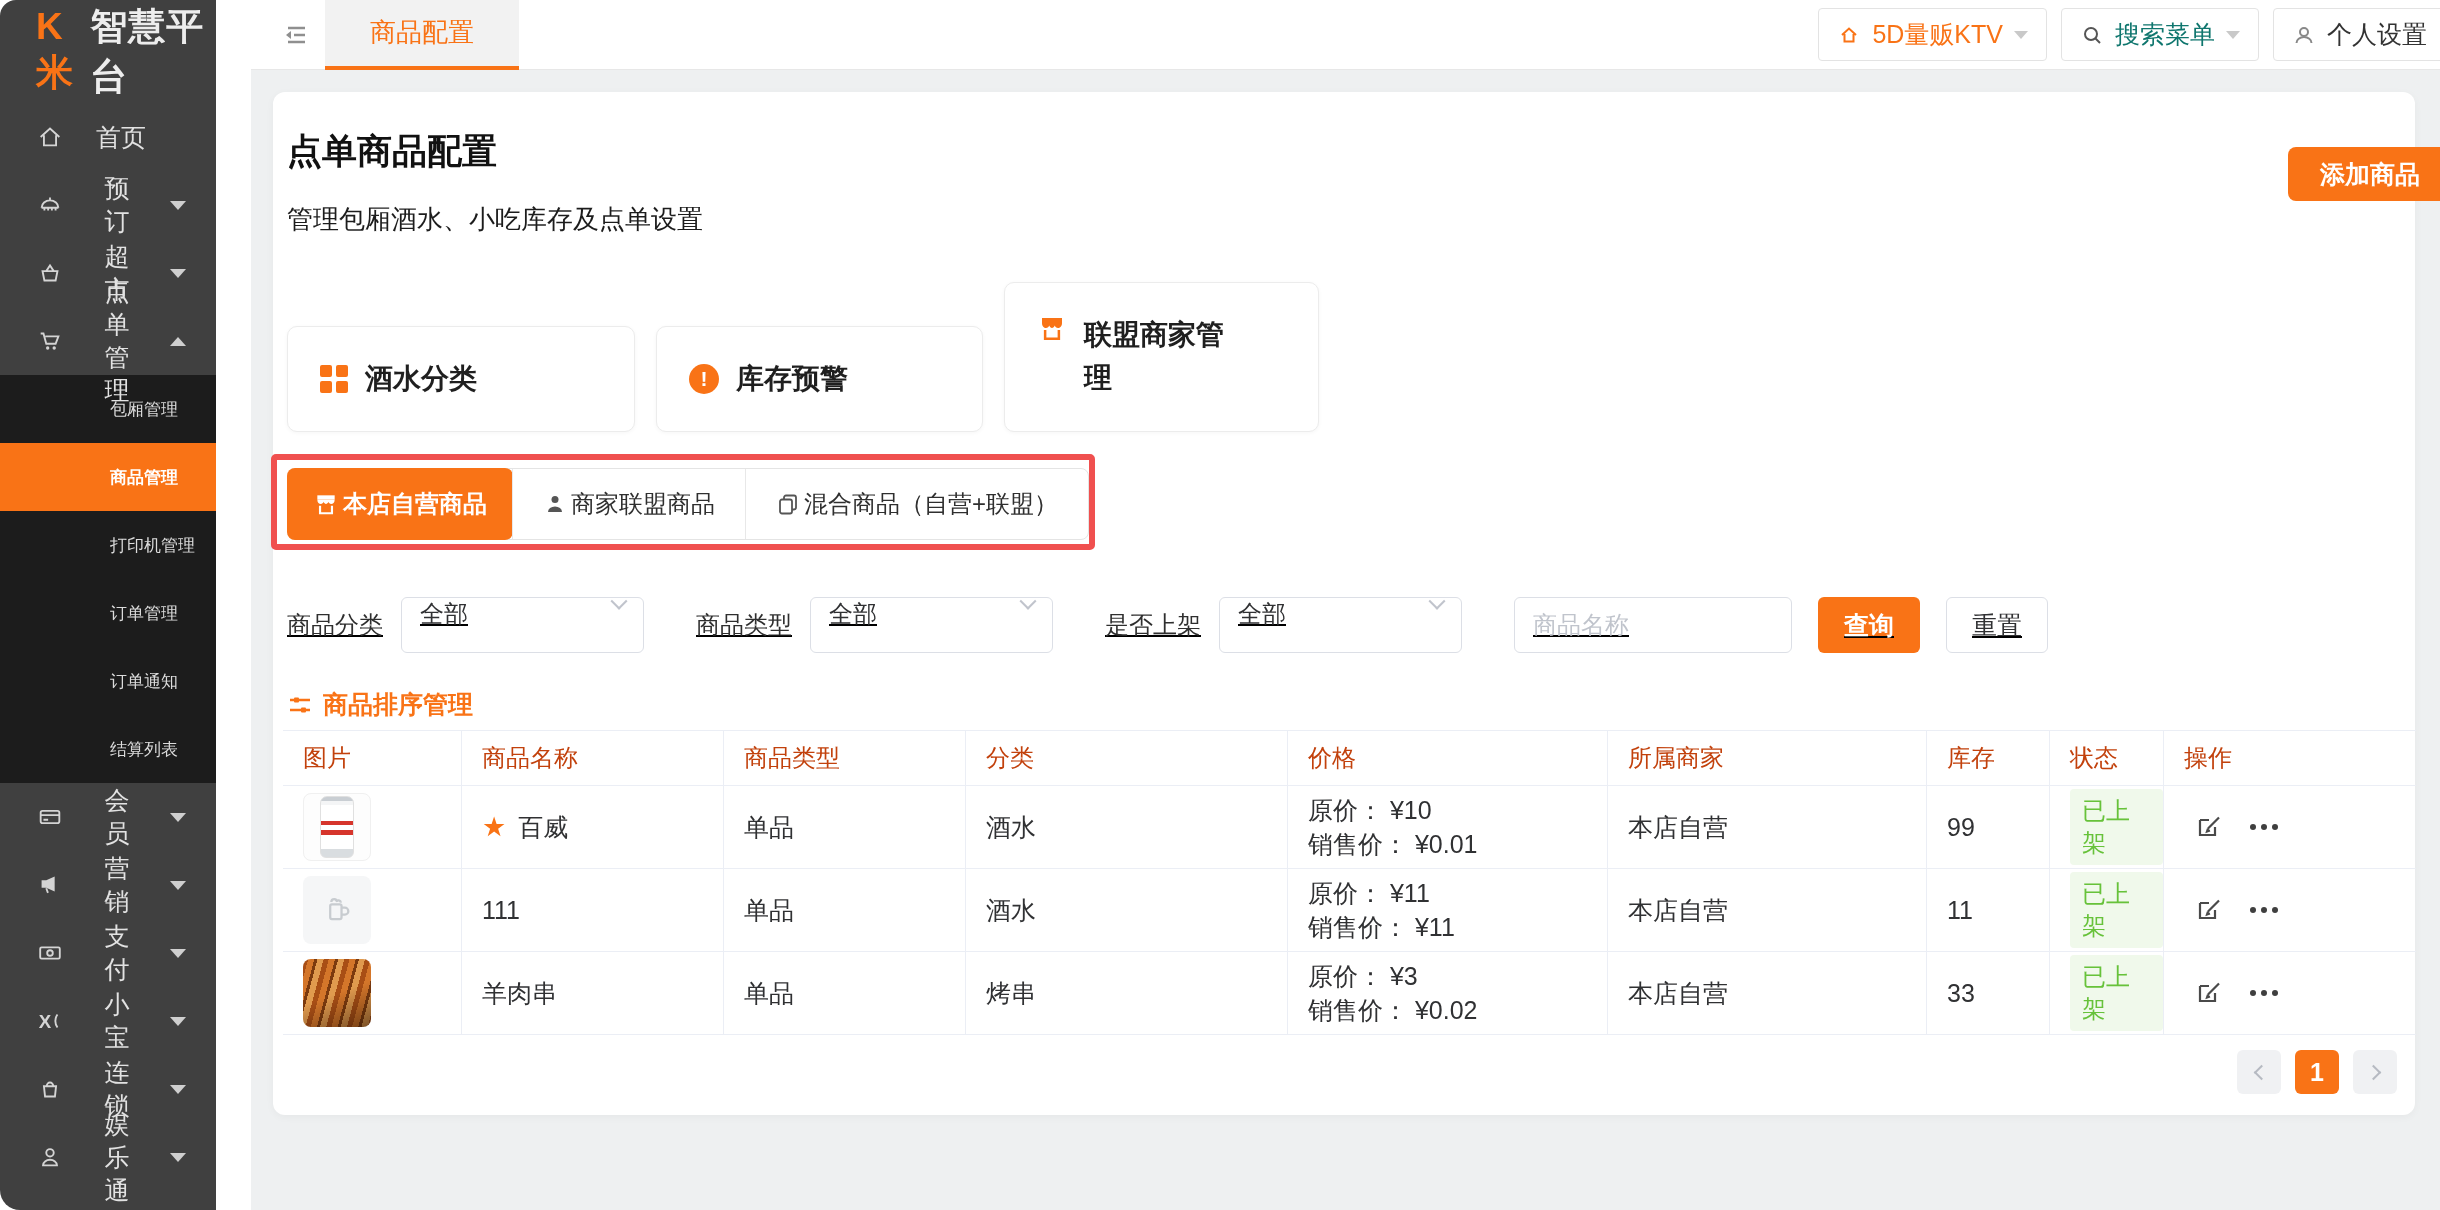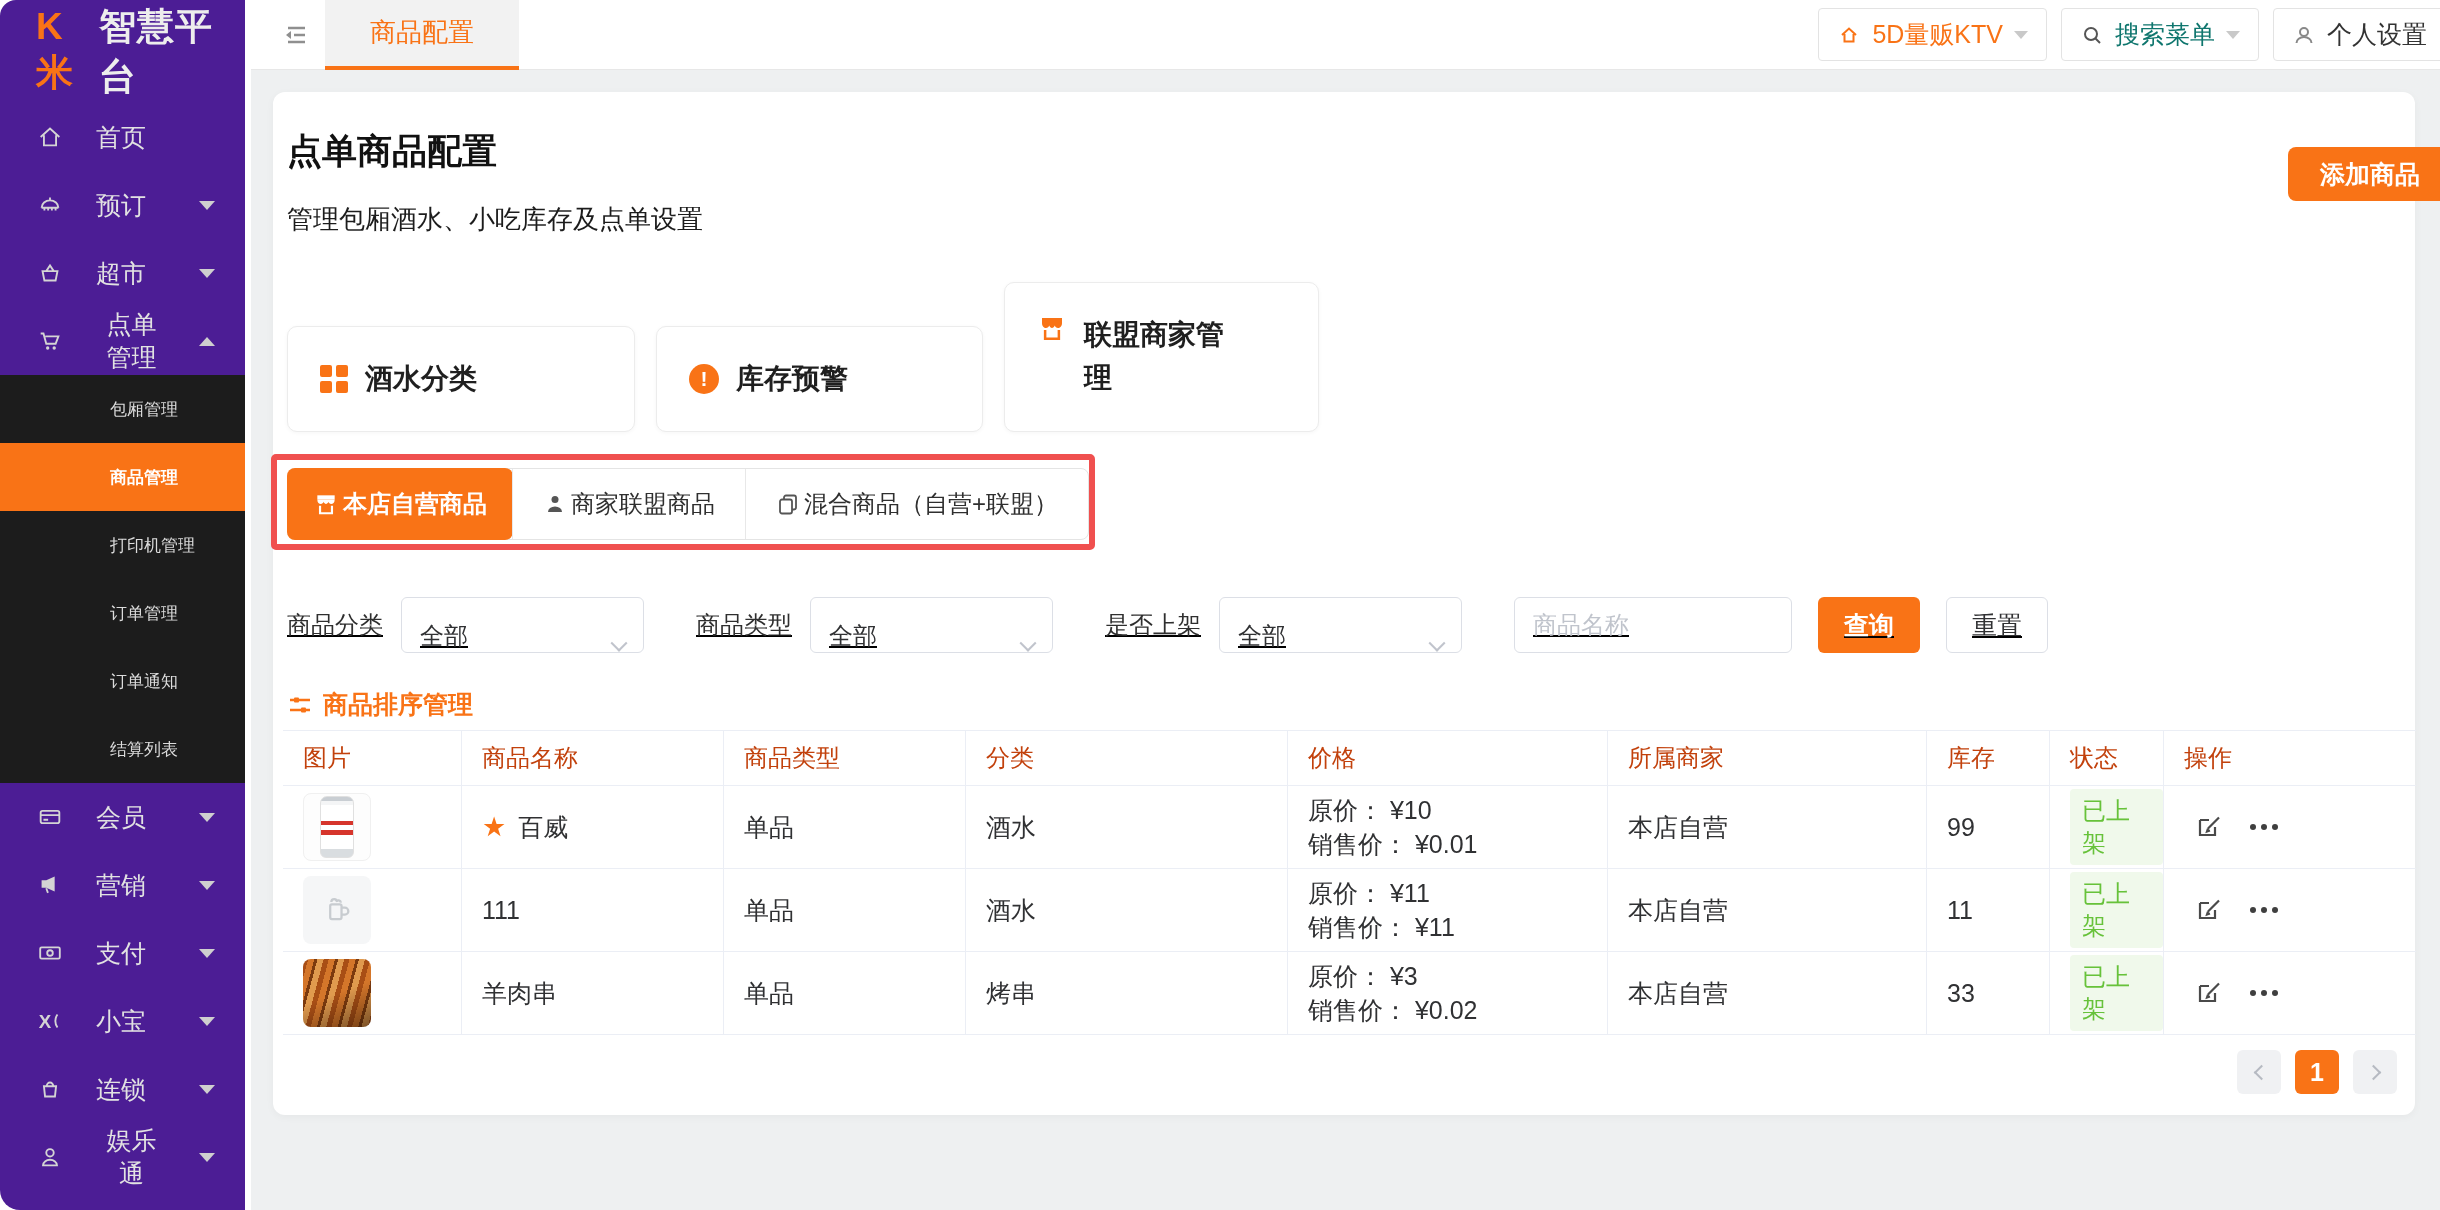--- a/index.html
+++ b/index.html
@@ -1,21 +1,21 @@
 <!DOCTYPE html>
 <html><head>
 <meta charset="utf-8">
 <style>
   * { margin:0; padding:0; box-sizing:border-box; }
   html,body { width:2440px; height:1210px; overflow:hidden; background:#ffffff;
     font-family:"Liberation Sans","DejaVu Sans",sans-serif; }
 
   
-  .sidebar { position:absolute; left:0; top:0; width:245px; height:1210px;
-    background:#4c1d95; border-top-left-radius:16px; border-bottom-left-radius:20px; z-index:5; }
+  .sidebar { position:absolute; left:0; top:0; width:216px; height:1210px;
+    background:#404040; border-top-left-radius:16px; border-bottom-left-radius:20px; z-index:5; }
   .logo { height:103px; display:flex; align-items:center; padding-left:36px;
     font-size:37px; font-weight:700; letter-spacing:1px; }
   .logo .k { color:#f97316; }
   .logo .rest { color:#ededed; }
   .nav-item { height:68px; display:flex; align-items:center; gap:32px;
     padding:0 30px 0 36px; color:#e2e2e2; font-size:25px; cursor:pointer;text-align:center; }
   .nav-item svg { flex:0 0 28px; }
   .arrow-down, .arrow-up { margin-left:auto; width:0; height:0;
     border-left:8px solid transparent; border-right:8px solid transparent; }
   .arrow-down { border-top:9px solid #cfcfcf; }
@@ -72,21 +72,21 @@
     border:1px solid #e4e4e4; border-radius:8px; background:#fff; align-items:stretch; }
   .tab { display:flex; align-items:center; gap:4px; font-size:24px; color:#2f2f2f;
     padding:0 30px; cursor:pointer; border-left:1px solid #e8e8e8; }
   .tab:first-child { border-left:none; }
   .tab.active { background:#f97316; color:#fff; font-weight:600; border-radius:8px;
     margin:-1px; padding:0 26px; border-left:none; }
 
   .filters { position:absolute; left:14px; top:505px; display:flex; align-items:center;text-decoration:underline; }
   .f-label { font-size:24px; color:#2f2f2f; margin-right:18px; }
   .f-select { width:243px; height:56px; border:1px solid #dcdfe6; border-radius:6px;
-    display:flex; align-items:flex-end; padding:0 18px; font-size:24px; color:#303133;
+    display:flex; align-items:flex-start; padding:0 18px; font-size:24px; color:#303133;
     margin-right:52px; cursor:pointer; background:#fff; }
   .chev { margin-left:auto; width:12px; height:12px; border-right:2px solid #c0c4cc;
     border-bottom:2px solid #c0c4cc; transform:rotate(45deg) translate(-2px,-2px); }
   .f-input { width:278px; height:56px; border:1px solid #dcdfe6; border-radius:6px;
     padding:0 18px; font-size:24px; color:#303133; margin-right:26px; outline:none; }
   .f-input::placeholder { color:#c0c4cc; }
   .btn-search { width:102px; height:56px; background:#f97316; color:#fff; border:none;
     border-radius:6px; font-size:25px; font-weight:600; cursor:pointer; margin-right:26px; }
   .btn-reset { width:102px; height:56px; background:#fff; color:#303133;
     border:1px solid #dcdfe6; border-radius:6px; font-size:25px; cursor:pointer; }

